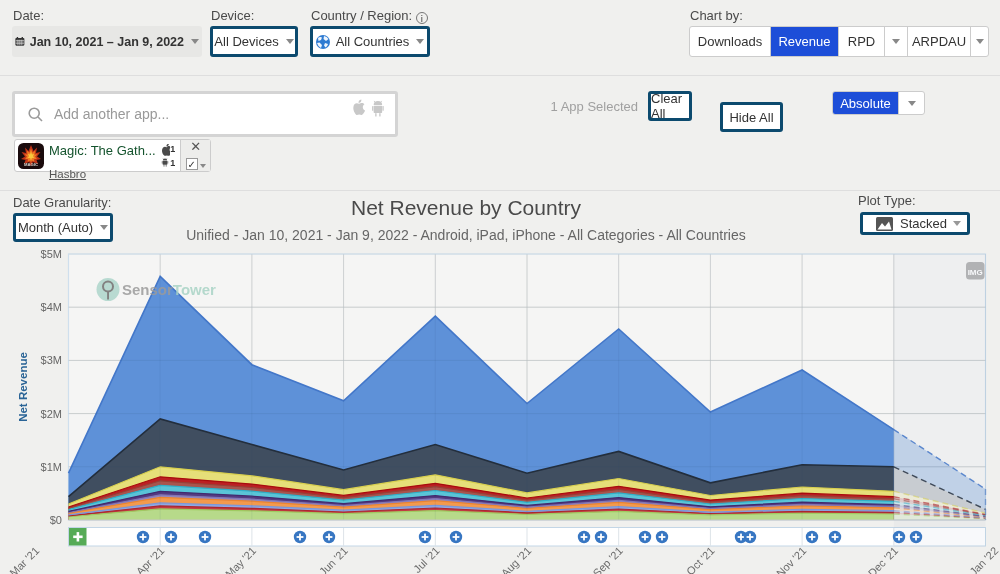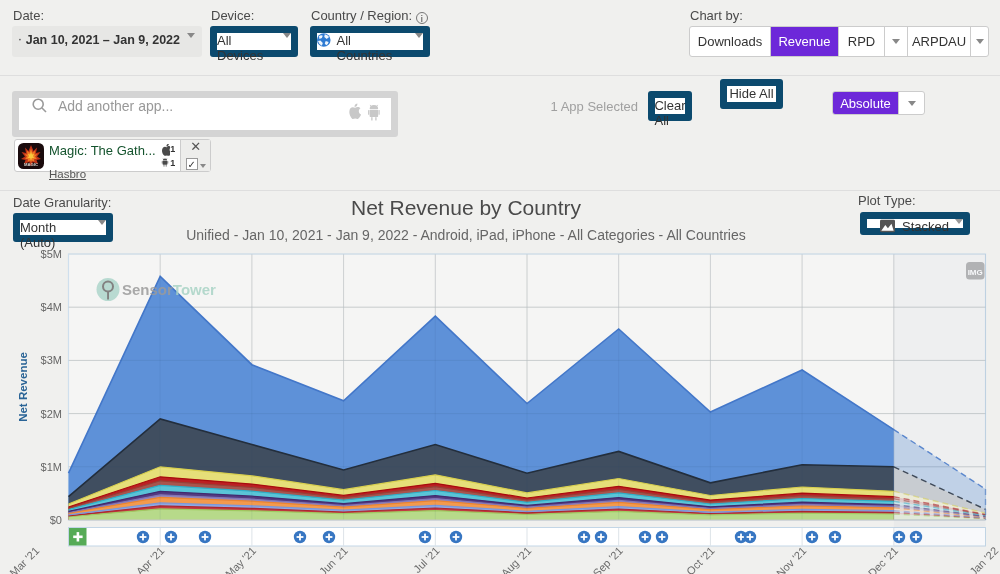--- a/index.html
+++ b/index.html
@@ -1,22 +1,22 @@
 <!DOCTYPE html>
 <html><head><meta charset="utf-8">
 <style>
 *{margin:0;padding:0;box-sizing:border-box}
 body{width:1000px;height:574px;background:#f0f0ee;font-family:"Liberation Sans",sans-serif;position:relative;overflow:hidden}
 .lbl{position:absolute;font-size:13px;color:#4a4a4a}
-.btn{position:absolute;background:#fff;border:7px solid #0c4a6e;border-radius:3px;font-size:13px;color:#333;display:flex;justify-content:center}
+.btn{position:absolute;background:#fff;border:3px solid #0c4a6e;border-radius:3px;font-size:13px;color:#333;display:flex;align-items:center;justify-content:center}
 .caret{display:inline-block;width:0;height:0;border-left:4.5px solid transparent;border-right:4.5px solid transparent;border-top:5.5px solid #888;margin-left:7px}
 .seg{position:absolute;display:flex;border:1px solid #ccc;border-radius:3px;background:#fff;overflow:hidden}
 .seg>div{display:flex;align-items:center;justify-content:center;font-size:13px;color:#333;border-right:1px solid #ccc}
 .seg>div:last-child{border-right:none}
-.act{background:#6d28d9;color:#fff !important}
+.act{background:#1d4ed8;color:#fff !important}
 .hr{position:absolute;left:0;width:1000px;border-top:1px solid #dedede}
 </style></head>
 <body>
 <div class="hr" style="top:75px"></div>
 <div class="hr" style="top:190px"></div>
 
 <div class="lbl" style="left:13px;top:8px">Date:</div>
 <div class="btn" style="left:12px;top:26px;width:190px;height:31px;background:#e7e7e5;border-color:#e7e7e5;font-weight:bold;font-size:12.5px;white-space:nowrap">
 <svg width="14" height="13" viewBox="0 0 14 13" style="margin-right:5px">
       <rect x="0.5" y="1.5" width="13" height="11" rx="1.5" fill="#333"></rect>
@@ -74,21 +74,21 @@
           <line x1="28.4" y1="3" x2="29.2" y2="1.7" stroke="#c8c8c8" stroke-width=".8"></line>
           <rect x="20.6" y="6.2" width="1.1" height="4.4" rx=".5"></rect>
           <rect x="29.9" y="6.2" width="1.1" height="4.4" rx=".5"></rect>
           <rect x="23.4" y="12.6" width="1.2" height="3" rx=".5"></rect>
           <rect x="27" y="12.6" width="1.2" height="3" rx=".5"></rect>
         </g>
       </svg></span>
 </div>
 <div style="position:absolute;left:448px;top:99px;width:190px;text-align:right;font-size:13px;color:#a0a0a0">1 App Selected</div>
 <div class="btn" style="left:648px;top:91px;width:44px;height:30px">Clear All</div>
-<div class="btn" style="left:720px;top:79px;width:63px;height:30px">Hide All</div>
+<div class="btn" style="left:720px;top:102px;width:63px;height:30px">Hide All</div>
 <div class="seg" style="left:832px;top:91px;height:24px">
 <div class="act" style="width:66px">Absolute</div>
 <div style="width:25px">
       <span class="caret" style="margin-left:0"></span>
     </div>
 </div>
 
 <div style="position:absolute;left:14px;top:139px;width:197px;height:33px;background:#fff;border:1px solid #ccc;border-radius:3px;display:flex">
 <svg width="26" height="26" viewBox="0 0 26 26" style="margin:3px 0 0 3px;flex:none">
       <rect width="26" height="26" rx="5.5" fill="#1a0b0d"></rect>

